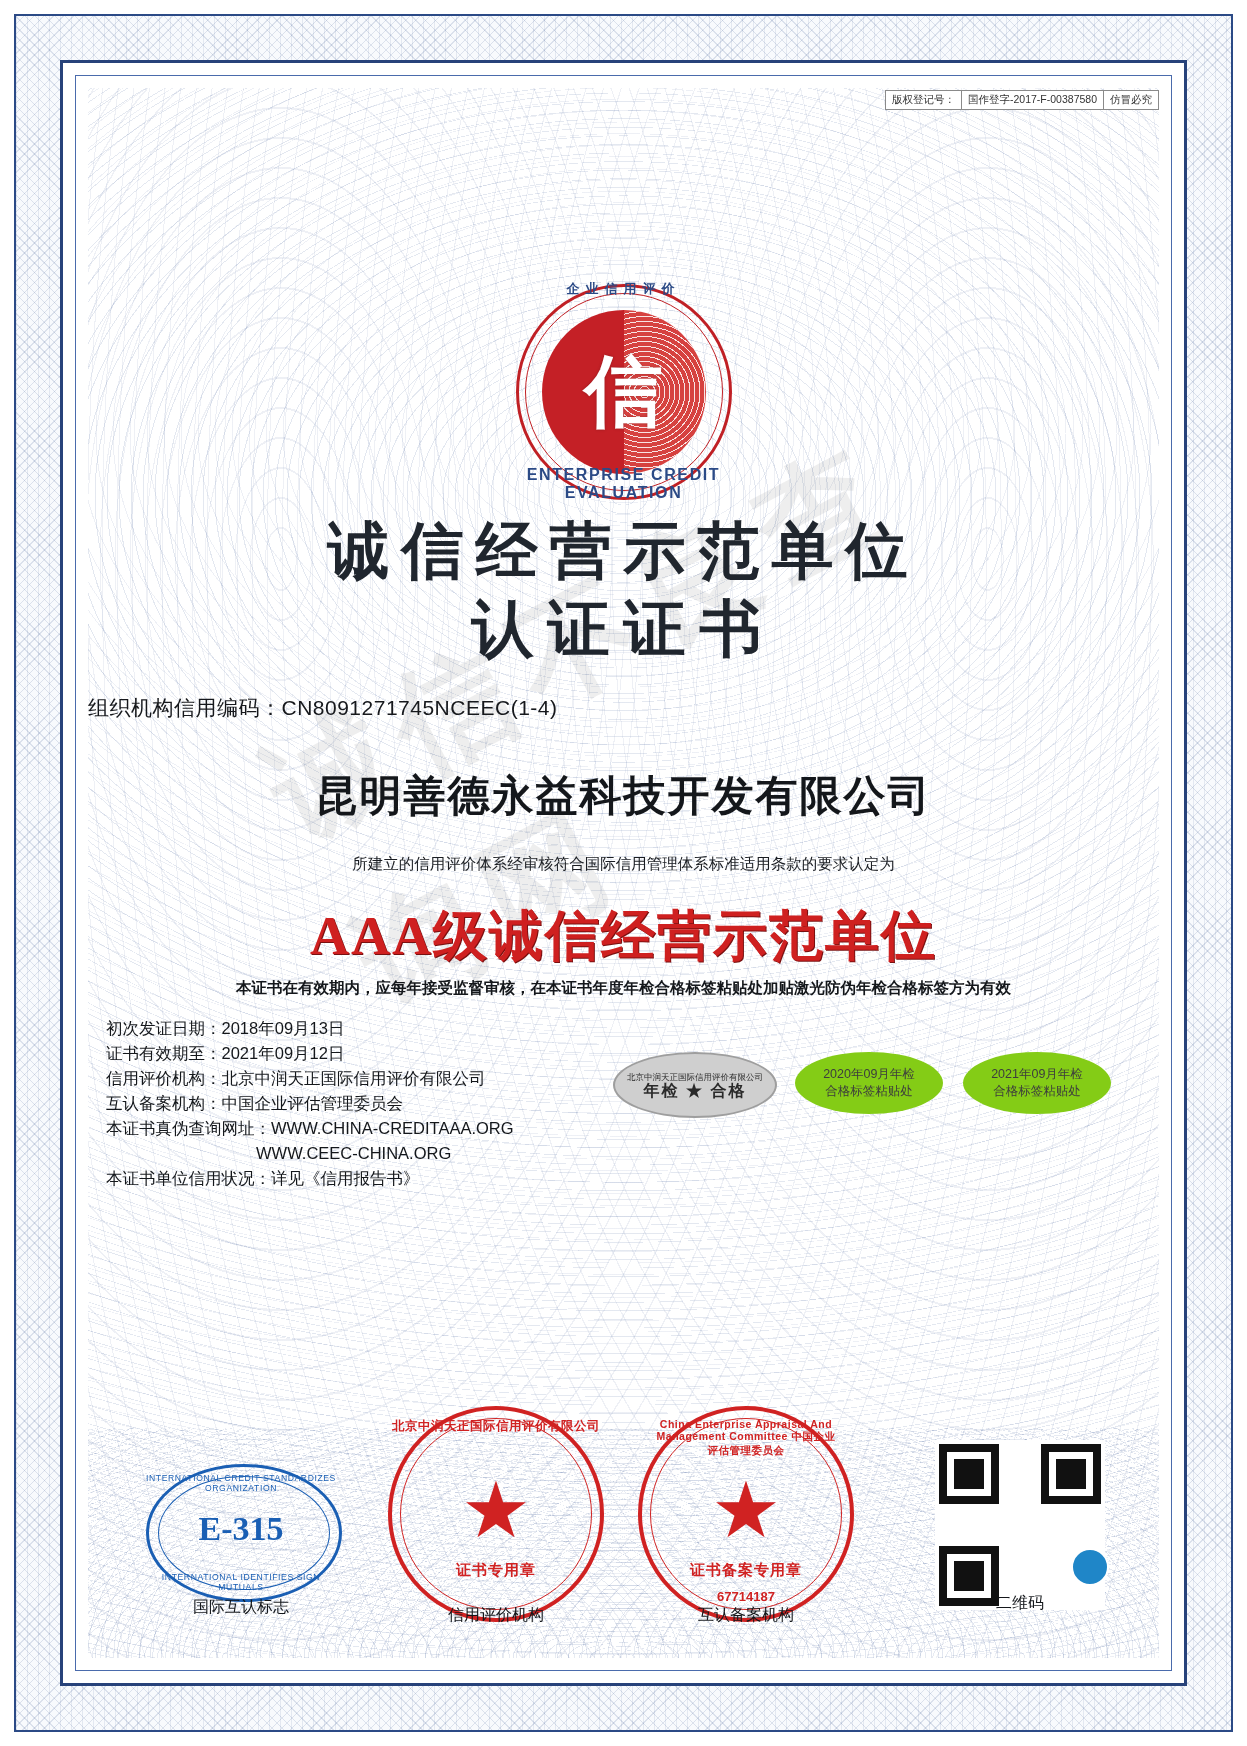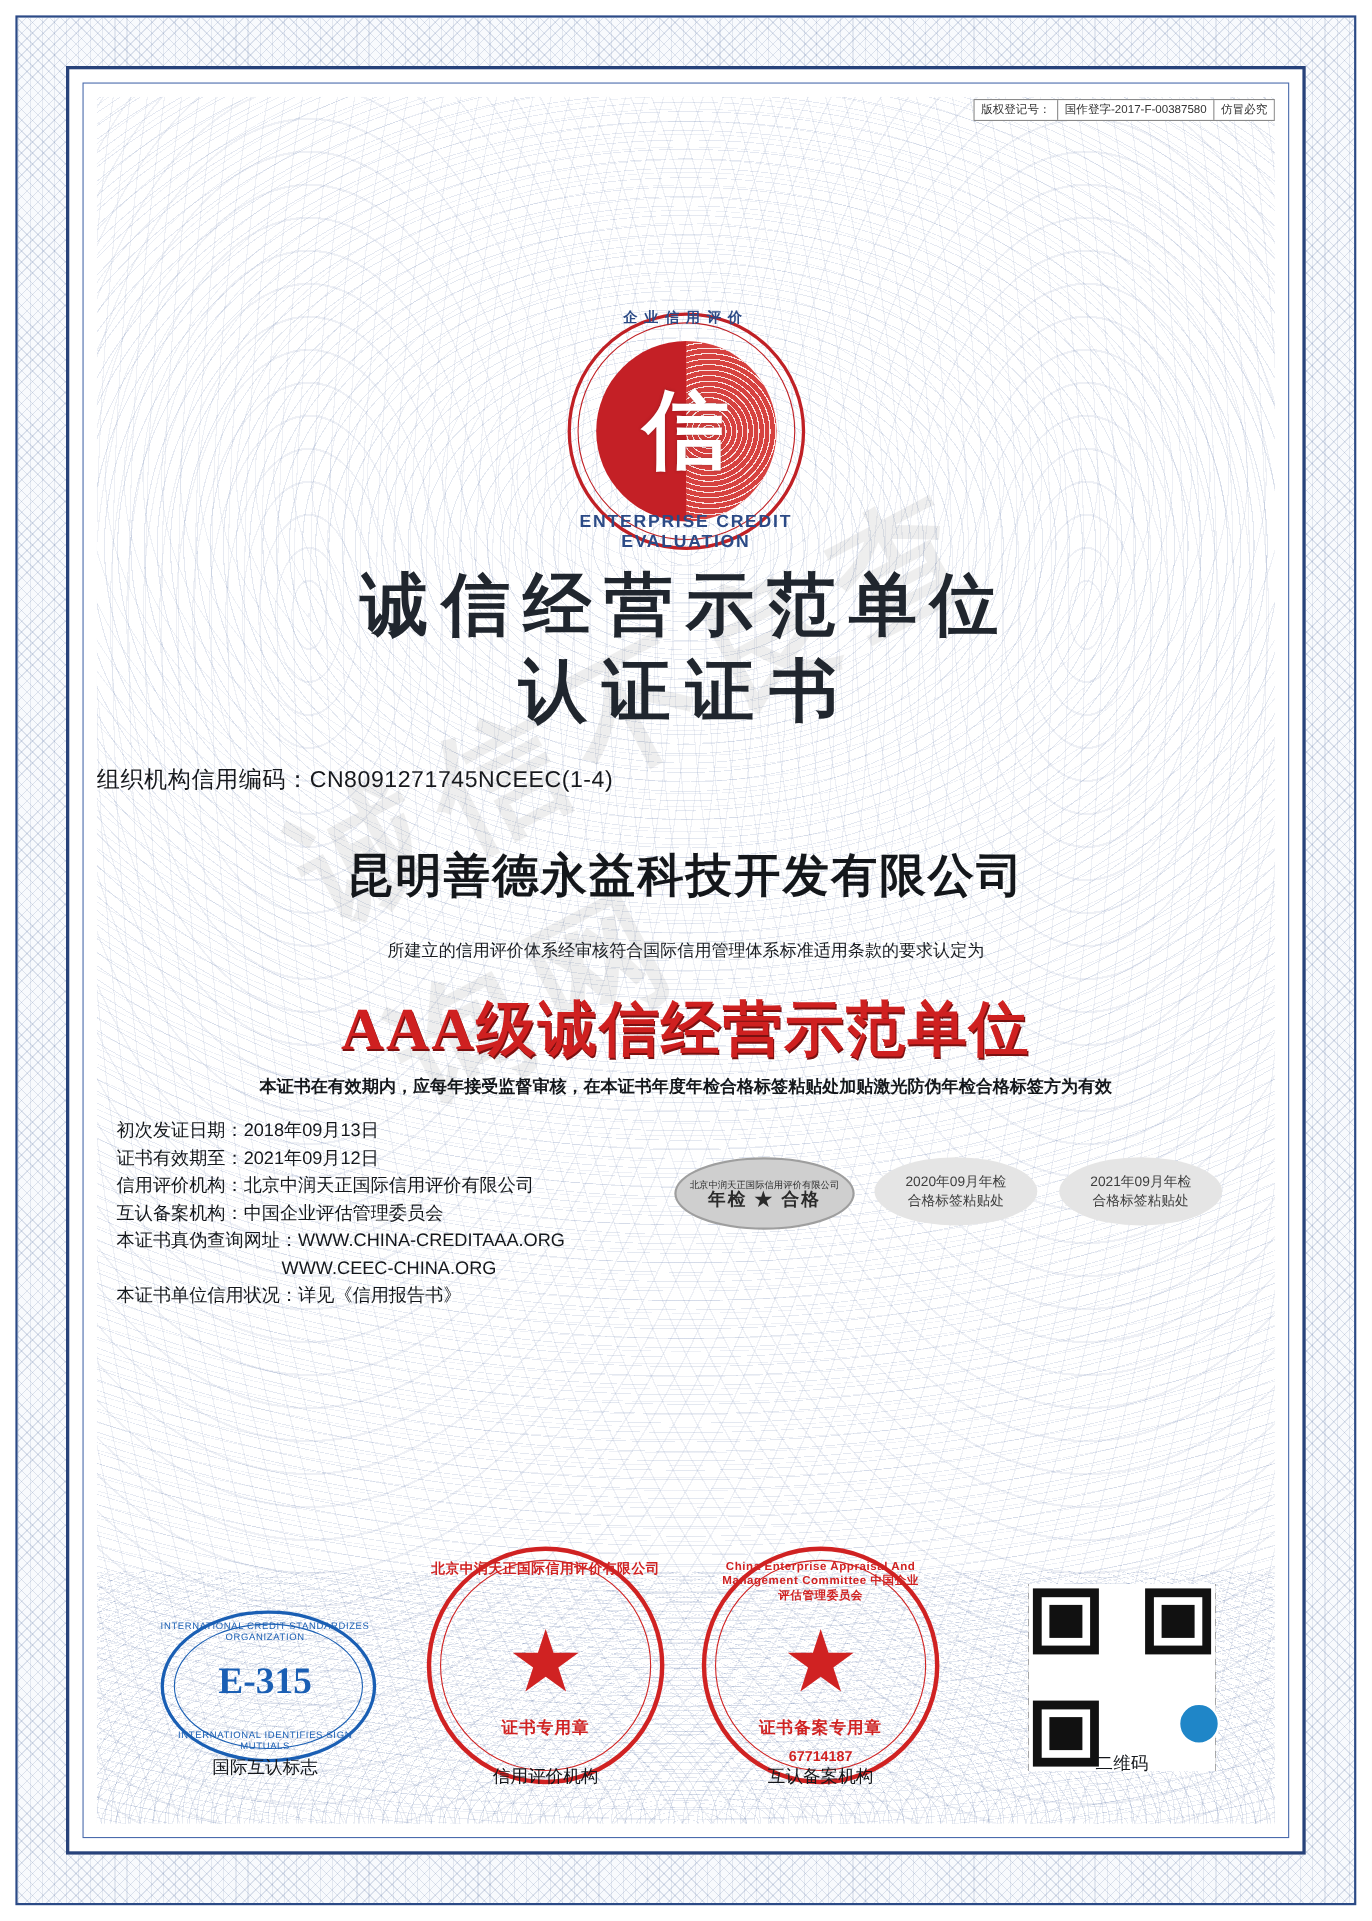--- a/index.html
+++ b/index.html
@@ -148,21 +148,21 @@
     font-size:16.5px;color:#14171b;line-height:25px;
   }
   .details .row{white-space:nowrap;}
   .details .row .lbl{}
   .details .url{margin-left:150px;display:block;}
 
   
   .insp-area{position:absolute;right:6px;top:964px;width:540px;height:74px;}
   .insp{
     position:absolute;top:0;width:148px;height:62px;border-radius:50%;
-    background:#e5e5e5;color:#3d3d3d;font-size:12.5px;text-align:center;
+    background:#84cc16;color:#3d3d3d;font-size:12.5px;text-align:center;
     display:flex;flex-direction:column;justify-content:center;align-items:center;
     line-height:17px;
   }
   .insp.first{
     left:0;width:160px;background:#cfcfcf;border:2px solid #9e9e9e;color:#2a2a2a;
   }
   .insp.first .big{font-size:16px;font-weight:bold;letter-spacing:2px;}
   .insp.a{left:182px;}
   .insp.b{left:350px;}
 

